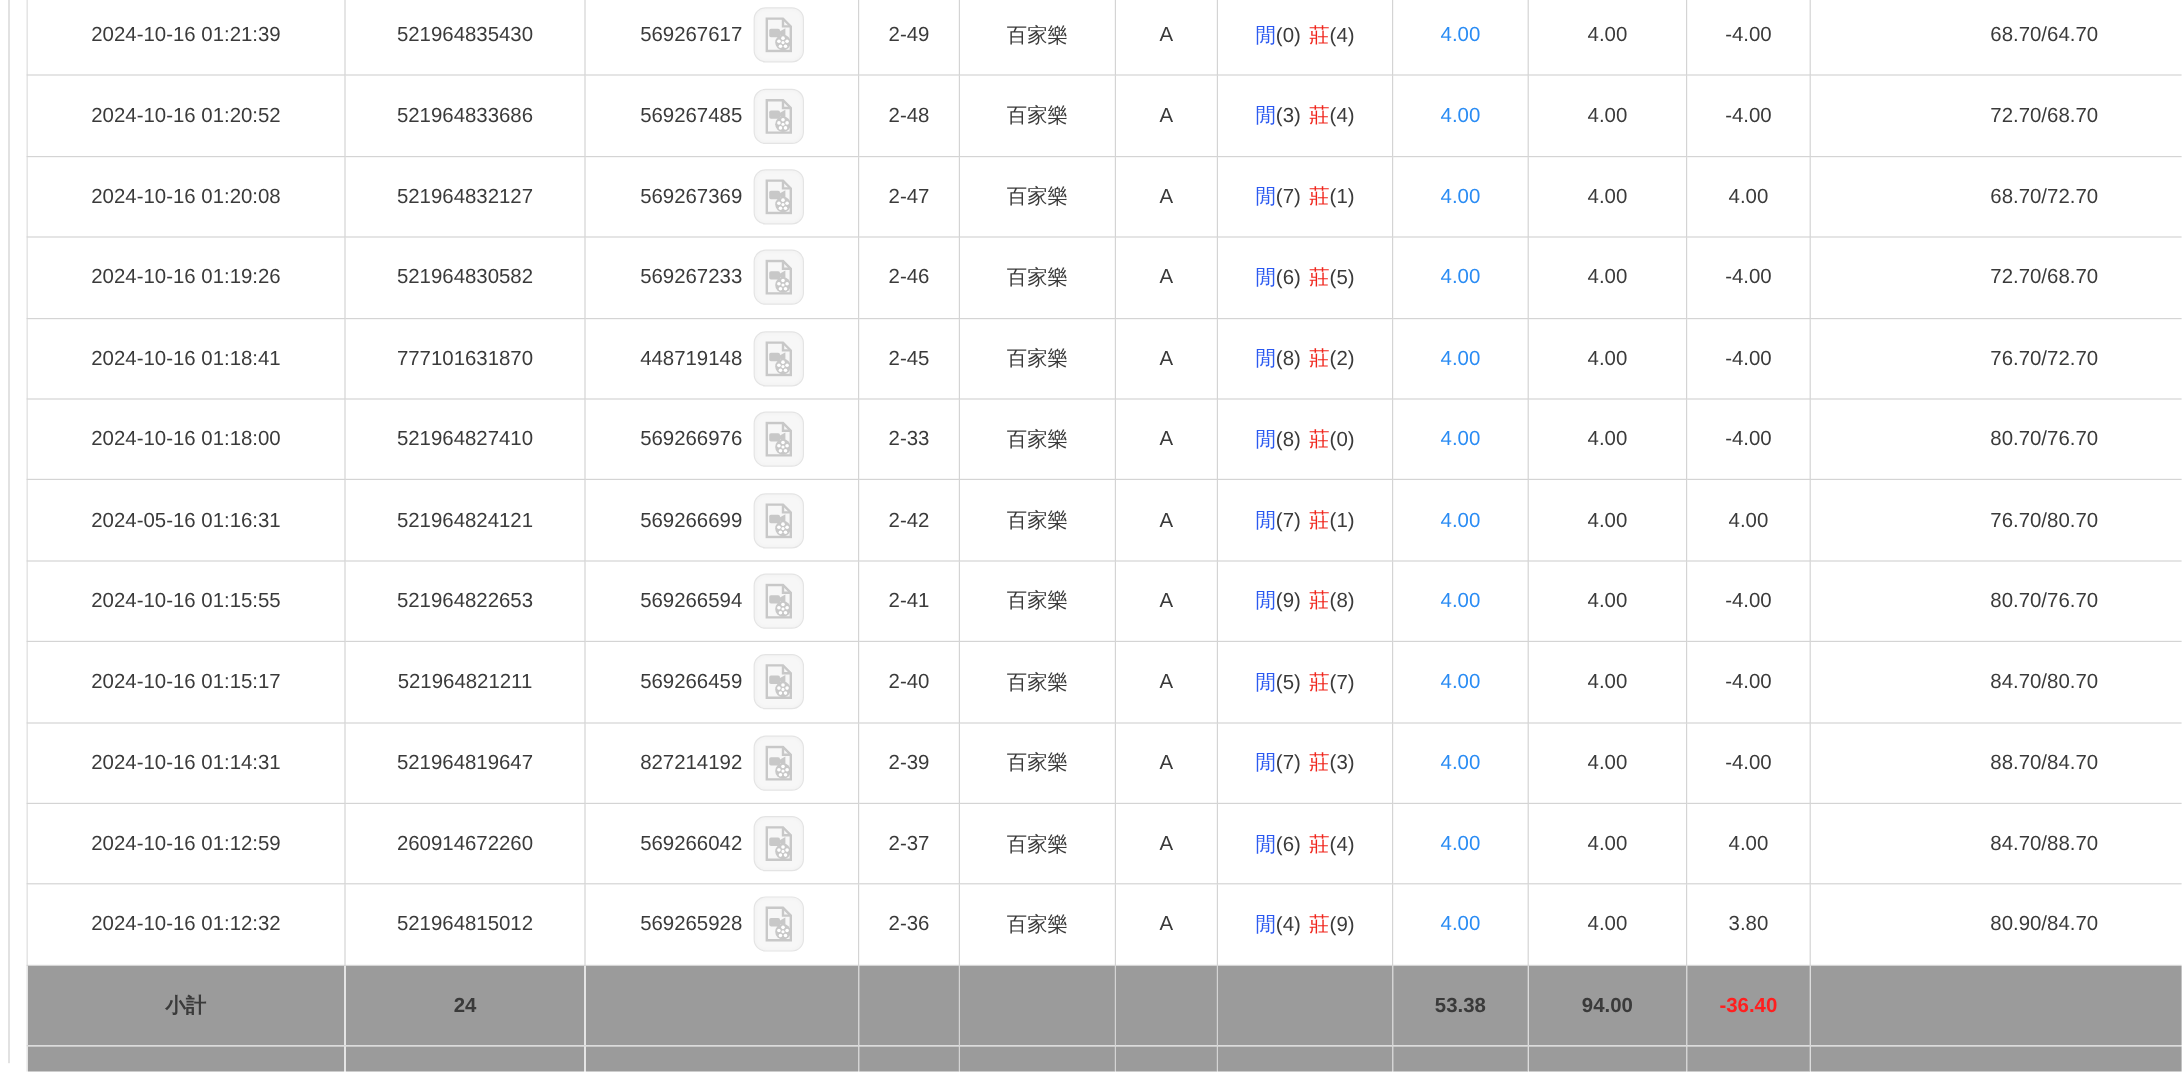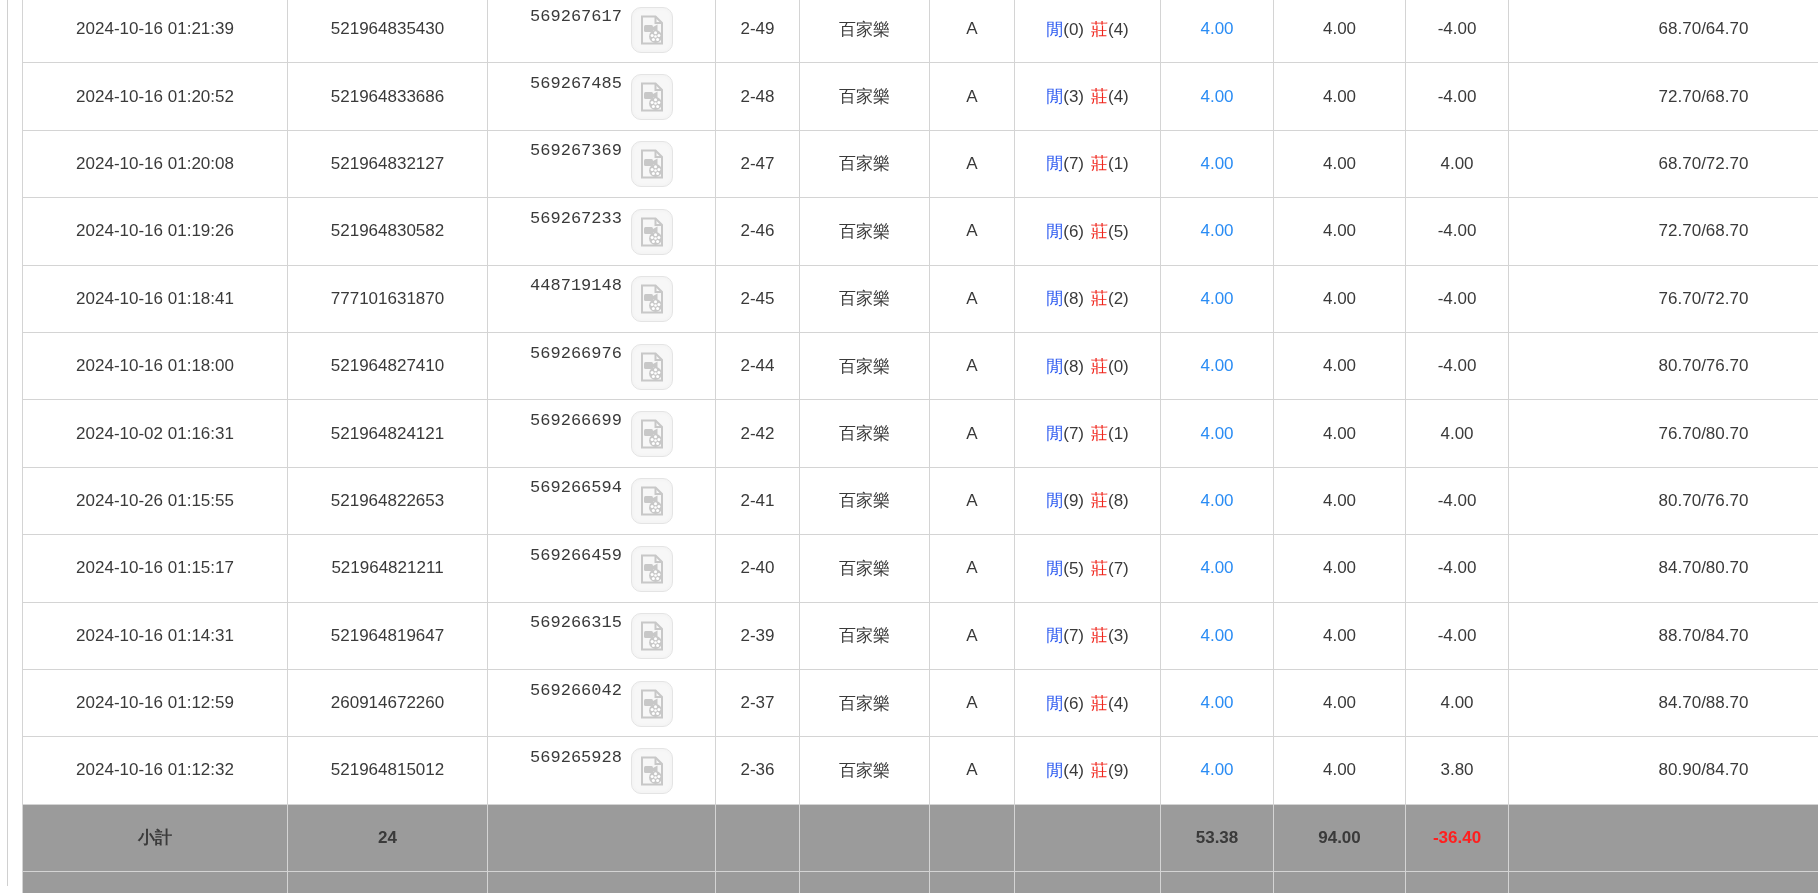--- a/index.html
+++ b/index.html
@@ -35,21 +35,21 @@
     text-align: center;
     vertical-align: middle;
     font-size: 17px;
     color: var(--text, #3a3a3a);
     height: 66.4px;
     padding: 0;
     overflow: hidden;
     white-space: nowrap;
   }
   tbody tr { background: #ffffff; }
-  .gid-wrap { display: inline-flex; align-items: flex-start; justify-content: center; font-family: Liberation Mono, monospace; }
+  .gid-wrap { display: inline-flex; align-items: center; justify-content: center; }
   .video-btn {
     width: 42px; height: 46px;
     margin-left: 9px;
     border-radius: 10px;
     background: #f7f7f7;
     border: 1px solid #e4e4e4;
     box-shadow: inset 0 0 4px rgba(0,0,0,0.03);
     display: inline-flex;
     align-items: center;
     justify-content: center;
@@ -290,35 +290,35 @@
             <circle cx="16.5" cy="21.5" r="1.3" fill="#ffffff"></circle>
             <circle cx="16.5" cy="17.8" r="1.5" fill="#ffffff"></circle>
             <circle cx="13.1" cy="20.4" r="1.5" fill="#ffffff"></circle>
             <circle cx="14.4" cy="24.6" r="1.5" fill="#ffffff"></circle>
             <circle cx="18.6" cy="24.6" r="1.5" fill="#ffffff"></circle>
             <circle cx="19.9" cy="20.4" r="1.5" fill="#ffffff"></circle>
           </svg>
         </button>
       </span>
     </td>
-    <td>2-44</td>
+    <td>2-33</td>
     <td>百家樂</td>
     <td>A</td>
     <td>
       <span class="p-label">閒</span><span>(8)</span><span class="b-label">莊</span><span>(0)</span>
     </td>
     <td>
       <a class="bet-link">4.00</a>
     </td>
     <td>4.00</td>
     <td class="neg">-4.00</td>
     <td>80.70/76.70</td>
   </tr>
           <tr>
-    <td>2024-10-02 01:16:31</td>
+    <td>2024-05-16 01:16:31</td>
     <td>521964824121</td>
     <td>
       <span class="gid-wrap">
         <span>569266699</span>
         <button class="video-btn">
           <svg width="26" height="30" viewBox="0 0 26 30">
             <path d="M3 1.5 h13.5 l6.5 6.5 v20.5 h-20 z" fill="none" stroke="#c8c8c8" stroke-width="2"></path>
             <path d="M16.5 1.5 v6.5 h6.5" fill="none" stroke="#c8c8c8" stroke-width="2"></path>
             <rect x="5" y="10" width="9" height="7" rx="1.5" fill="#c8c8c8"></rect>
             <path d="M14 12 l4.5 -2.5 v8 l-4.5 -2.5 z" fill="#c8c8c8"></path>
@@ -340,21 +340,21 @@
       <span class="p-label">閒</span><span>(7)</span><span class="b-label">莊</span><span>(1)</span>
     </td>
     <td>
       <a class="bet-link">4.00</a>
     </td>
     <td>4.00</td>
     <td>4.00</td>
     <td>76.70/80.70</td>
   </tr>
           <tr>
-    <td>2024-10-26 01:15:55</td>
+    <td>2024-10-16 01:15:55</td>
     <td>521964822653</td>
     <td>
       <span class="gid-wrap">
         <span>569266594</span>
         <button class="video-btn">
           <svg width="26" height="30" viewBox="0 0 26 30">
             <path d="M3 1.5 h13.5 l6.5 6.5 v20.5 h-20 z" fill="none" stroke="#c8c8c8" stroke-width="2"></path>
             <path d="M16.5 1.5 v6.5 h6.5" fill="none" stroke="#c8c8c8" stroke-width="2"></path>
             <rect x="5" y="10" width="9" height="7" rx="1.5" fill="#c8c8c8"></rect>
             <path d="M14 12 l4.5 -2.5 v8 l-4.5 -2.5 z" fill="#c8c8c8"></path>
@@ -416,21 +416,21 @@
     </td>
     <td>4.00</td>
     <td class="neg">-4.00</td>
     <td>84.70/80.70</td>
   </tr>
           <tr>
     <td>2024-10-16 01:14:31</td>
     <td>521964819647</td>
     <td>
       <span class="gid-wrap">
-        <span>569266315</span>
+        <span>827214192</span>
         <button class="video-btn">
           <svg width="26" height="30" viewBox="0 0 26 30">
             <path d="M3 1.5 h13.5 l6.5 6.5 v20.5 h-20 z" fill="none" stroke="#c8c8c8" stroke-width="2"></path>
             <path d="M16.5 1.5 v6.5 h6.5" fill="none" stroke="#c8c8c8" stroke-width="2"></path>
             <rect x="5" y="10" width="9" height="7" rx="1.5" fill="#c8c8c8"></rect>
             <path d="M14 12 l4.5 -2.5 v8 l-4.5 -2.5 z" fill="#c8c8c8"></path>
             <circle cx="16.5" cy="21.5" r="6.5" fill="#c8c8c8"></circle>
             <circle cx="16.5" cy="21.5" r="1.3" fill="#ffffff"></circle>
             <circle cx="16.5" cy="17.8" r="1.5" fill="#ffffff"></circle>
             <circle cx="13.1" cy="20.4" r="1.5" fill="#ffffff"></circle>

